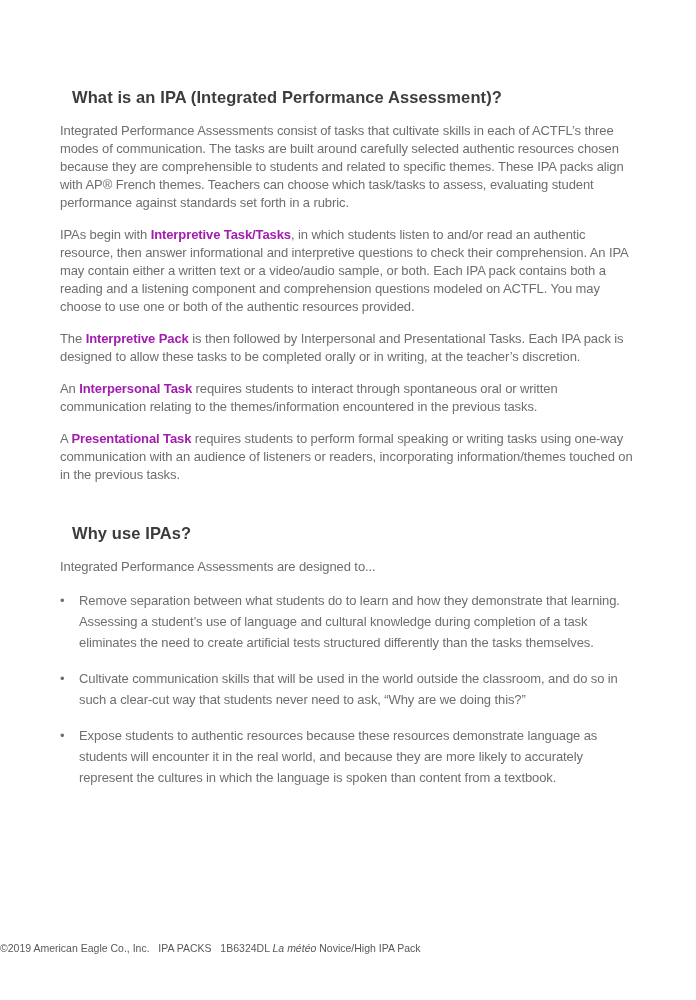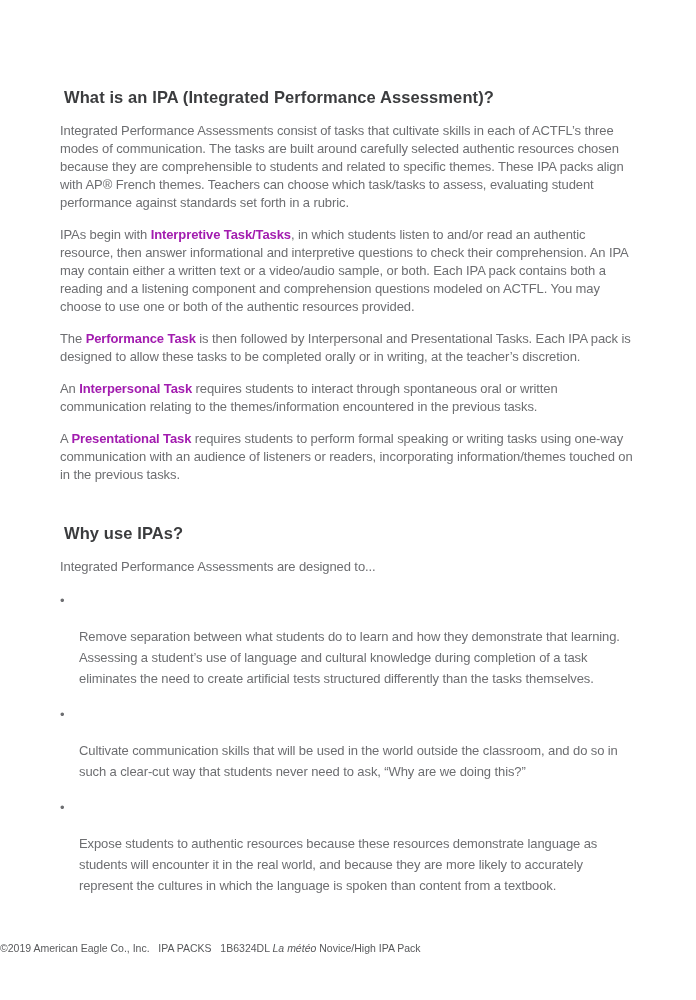--- a/index.html
+++ b/index.html
@@ -20,21 +20,21 @@
     background: #ffffff;
     box-sizing: border-box;
     padding: 88px 60px 0 60px;
     color: #6d6e71;
   }
   .heading {
     font-size: 16.5px;
     font-weight: 700;
     color: #3b3c3e;
     letter-spacing: 0.1px;
-    margin: 0 0 15px 4px;
+    margin: 0 0 15px 12px;
   }
   .para {
     font-size: 13px;
     line-height: 18px;
     letter-spacing: -0.1px;
     margin: 0 0 14px 0;
     color: #6d6e71;
   }
   .para strong, .bullet-text strong {
     font-weight: 700;
@@ -57,21 +57,20 @@
     color: #6d6e71;
     margin: 0 0 15px 0;
   }
   .bullet-marker {
     flex: 0 0 19px;
     width: 19px;
     color: #6d6e71;
   }
   .bullet-text {
     flex: 1 1 auto;
-    margin-top: 36px;
   }
   .footer {
     position: absolute;
     left: 0;
     right: 0;
     bottom: 46px;
     text-align: left;
     font-size: 10.5px;
     letter-spacing: 0;
     color: #58595b;
@@ -86,21 +85,21 @@
 
 <div class="page">
 
   <section class="sec">
     <h1 class="heading">What is an IPA (Integrated Performance Assessment)?</h1>
 
     <p class="para">Integrated Performance Assessments consist of tasks that cultivate skills in each of ACTFL’s three modes of communication. The tasks are built around carefully selected authentic resources chosen because they are comprehensible to students and related to specific themes. These IPA packs align with AP® French themes. Teachers can choose which task/tasks to assess, evaluating student performance against standards set forth in a rubric.</p>
 
     <p class="para">IPAs begin with <strong>Interpretive Task/Tasks</strong>, in which students listen to and/or read an authentic resource, then answer informational and interpretive questions to check their comprehension. An IPA may contain either a written text or a video/audio sample, or both. Each IPA pack contains both a reading and a listening component and comprehension questions modeled on ACTFL. You may choose to use one or both of the authentic resources provided.</p>
 
-    <p class="para">The <strong>Performance Task</strong> is then followed by Interpersonal and Presentational Tasks. Each IPA pack is designed to allow these tasks to be completed orally or in writing, at the teacher’s discretion.</p>
+    <p class="para">The <strong>Interpretive Pack</strong> is then followed by Interpersonal and Presentational Tasks. Each IPA pack is designed to allow these tasks to be completed orally or in writing, at the teacher’s discretion.</p>
 
     <p class="para">An <strong>Interpersonal Task</strong> requires students to interact through spontaneous oral or written communication relating to the themes/information encountered in the previous tasks.</p>
 
     <p class="para">A <strong>Presentational Task</strong> requires students to perform formal speaking or writing tasks using one-way communication with an audience of listeners or readers, incorporating information/themes touched on in the previous tasks.</p>
   </section>
 
   <section class="sec sec2">
     <h1 class="heading">Why use IPAs?</h1>
 
     <p class="para">Integrated Performance Assessments are designed to...</p>

